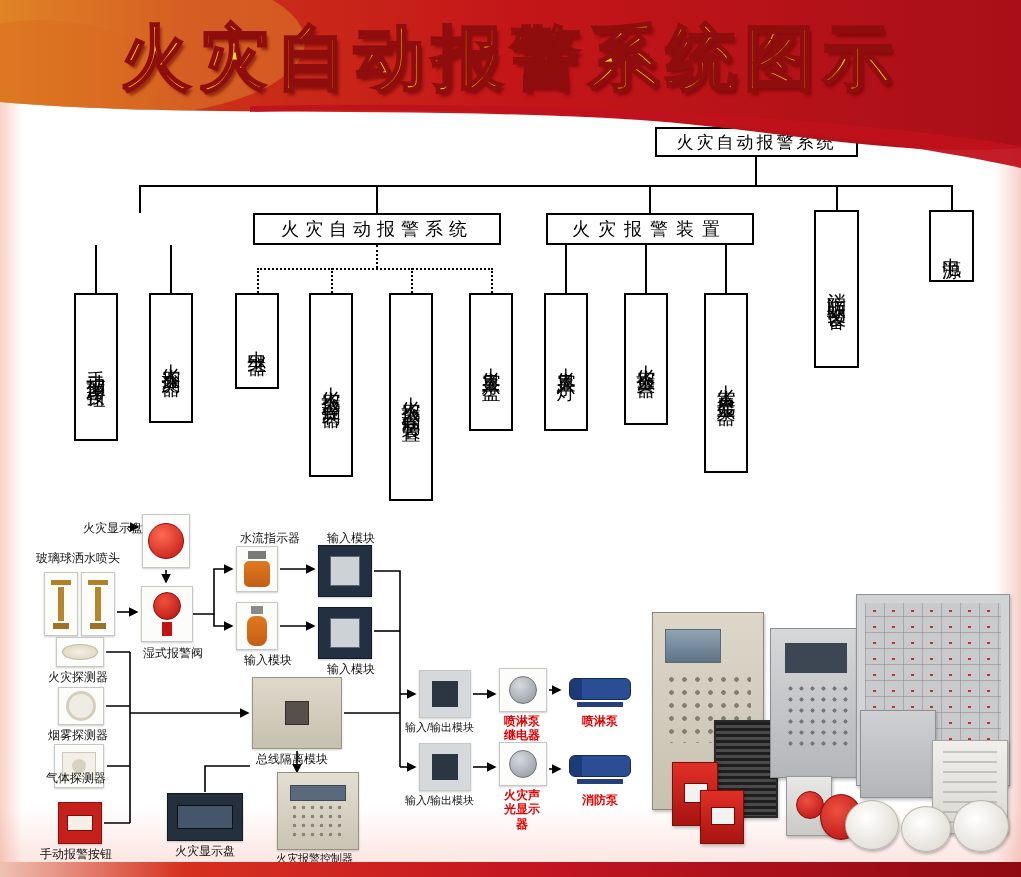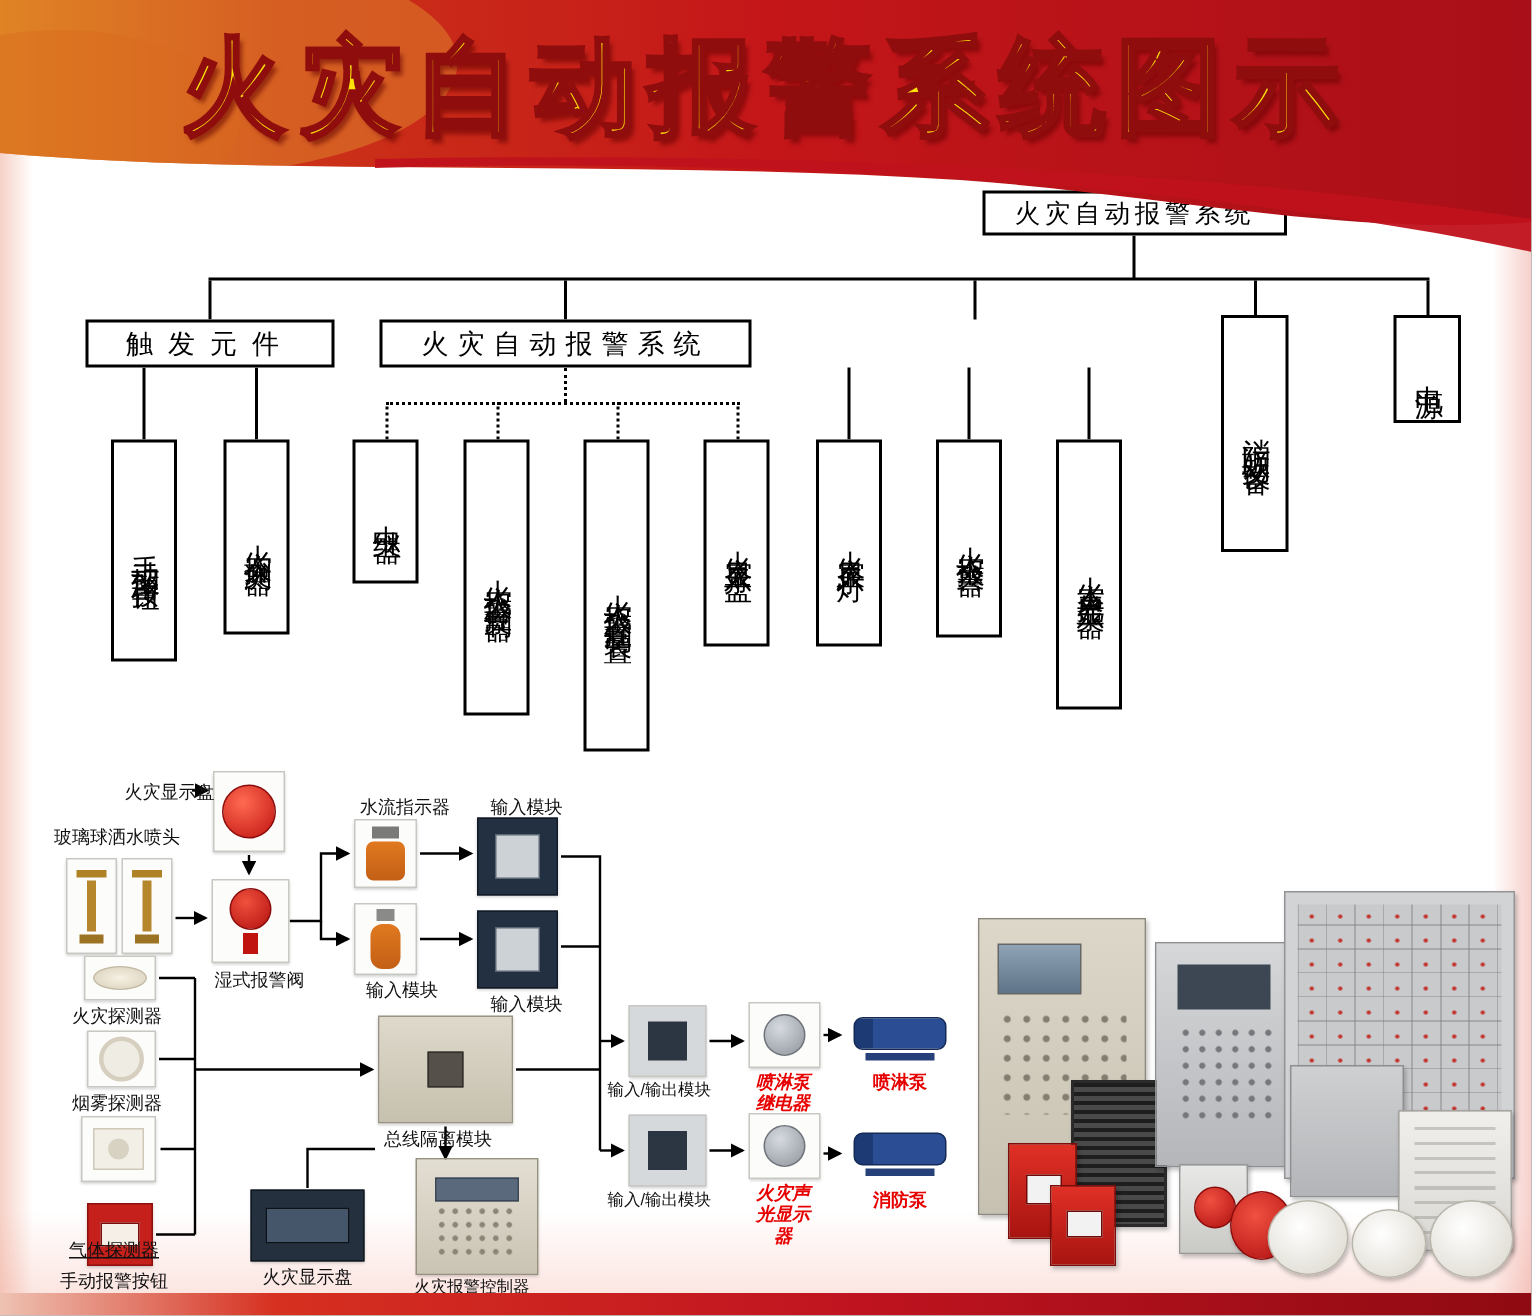--- a/index.html
+++ b/index.html
@@ -19,21 +19,21 @@
     font-family:"DejaVu Sans",sans-serif; white-space:nowrap; }
   .box-h, .box-v { position:absolute; background:#fff; border:2px solid #000; color:#000;
     display:flex; align-items:center; justify-content:center; text-align:center; z-index:3; }
   .box-h { font-size:18px; }
   .box-v { writing-mode:vertical-rl; text-orientation:upright; font-size:19px; letter-spacing:4px; }
   .ln { position:absolute; background:#000; z-index:2; }
   .lnd-h { position:absolute; border-top:2px dotted #000; z-index:2; }
   .lnd-v { position:absolute; border-left:2px dotted #000; z-index:2; }
   .flabel { position:absolute; font-size:12px; color:#111; white-space:nowrap; line-height:1.2; z-index:4; }
   .flabel.red { color:#e60000; font-weight:bold; }
-  .flabel.wrap { white-space:normal; text-align:center;font-style:italic; }
+  .flabel.wrap { white-space:normal; text-align:center; }
   .flabel.sm { font-size:11px; }
   .photo { position:absolute; background:#fcfcfa; border:1px solid #c8c8c2;
     box-shadow:0 1px 2px rgba(0,0,0,.2); display:flex; flex-direction:column;
     align-items:center; justify-content:center; gap:2px; z-index:3; }
   .eq { position:absolute; box-shadow:1px 2px 3px rgba(0,0,0,.25); z-index:3; }
   .sec2-title { position:absolute; font-size:30px; font-weight:bold; color:#e60505; letter-spacing:4px; z-index:4; }
   .bottom-strip { position:absolute; left:0; top:862px; width:1021px; height:15px;
     background:linear-gradient(90deg,#eec2b2,#d63020 18%,#c01420 55%,#8f0a12); z-index:5; }
   svg.connectors { position:absolute; left:0; top:0; pointer-events:none; z-index:2; }
 </style>
@@ -80,22 +80,22 @@
   <div class="lnd-h" style="left:257px;top:268px;width:236px;"></div>
   <div class="lnd-v" style="left:257px;top:268px;height:25px;"></div>
   <div class="lnd-v" style="left:331px;top:268px;height:25px;"></div>
   <div class="lnd-v" style="left:411px;top:268px;height:25px;"></div>
   <div class="lnd-v" style="left:491px;top:268px;height:25px;"></div>
   <div class="ln" style="left:565px;top:245px;width:2px;height:48px;"></div>
   <div class="ln" style="left:645px;top:245px;width:2px;height:48px;"></div>
   <div class="ln" style="left:725px;top:245px;width:2px;height:48px;"></div>
 
   <div class="box-h" style="left:655px;top:127px;width:203px;height:30px;font-size:17px;letter-spacing:3px;">火灾自动报警系统</div>
-  <div class="box-h" style="left:57px;top:213px;width:166px;height:32px;letter-spacing:10px;">触发元件</div>
   <div class="box-h" style="left:253px;top:213px;width:248px;height:32px;letter-spacing:6px;">火灾自动报警系统</div>
+  <div class="box-h" style="left:546px;top:213px;width:208px;height:32px;letter-spacing:8px;">火灾报警装置</div>
   <div class="box-v" style="left:814px;top:210px;width:45px;height:158px;">消防联动设备</div>
   <div class="box-v" style="left:929px;top:210px;width:45px;height:72px;">电源</div>
 
   <div class="box-v" style="left:74px;top:293px;width:44px;height:148px;">手动报警按钮</div>
   <div class="box-v" style="left:149px;top:293px;width:44px;height:130px;">火灾探测器</div>
   <div class="box-v" style="left:235px;top:293px;width:44px;height:96px;">中继器</div>
   <div class="box-v" style="left:309px;top:293px;width:44px;height:184px;">火灾报警控制器</div>
   <div class="box-v" style="left:389px;top:293px;width:44px;height:208px;">火灾报警控制装置</div>
   <div class="box-v" style="left:469px;top:293px;width:44px;height:138px;">火灾显示盘</div>
   <div class="box-v" style="left:544px;top:293px;width:44px;height:138px;">火灾显示灯</div>
@@ -211,21 +211,21 @@
 
   <div class="flabel" style="left:83px;top:521px;">火灾显示盘</div>
   <div class="flabel" style="left:36px;top:551px;">玻璃球洒水喷头</div>
   <div class="flabel" style="left:143px;top:646px;">湿式报警阀</div>
   <div class="flabel" style="left:240px;top:531px;">水流指示器</div>
   <div class="flabel" style="left:244px;top:653px;">输入模块</div>
   <div class="flabel" style="left:327px;top:531px;">输入模块</div>
   <div class="flabel" style="left:327px;top:662px;">输入模块</div>
   <div class="flabel" style="left:48px;top:670px;">火灾探测器</div>
   <div class="flabel" style="left:48px;top:728px;">烟雾探测器</div>
-  <div class="flabel" style="left:46px;top:826px;text-decoration:underline;">气体探测器</div>
+  <div class="flabel" style="left:46px;top:771px;">气体探测器</div>
   <div class="flabel" style="left:40px;top:847px;">手动报警按钮</div>
   <div class="flabel" style="left:256px;top:752px;">总线隔离模块</div>
   <div class="flabel" style="left:175px;top:844px;">火灾显示盘</div>
   <div class="flabel sm" style="left:276px;top:852px;">火灾报警控制器</div>
   <div class="flabel sm" style="left:405px;top:721px;">输入/输出模块</div>
   <div class="flabel sm" style="left:405px;top:794px;">输入/输出模块</div>
   <div class="flabel red wrap" style="left:502px;top:714px;width:40px;">喷淋泵继电器</div>
   <div class="flabel red" style="left:582px;top:714px;">喷淋泵</div>
   <div class="flabel red wrap" style="left:502px;top:788px;width:40px;">火灾声光显示器</div>
   <div class="flabel red" style="left:582px;top:793px;">消防泵</div>

